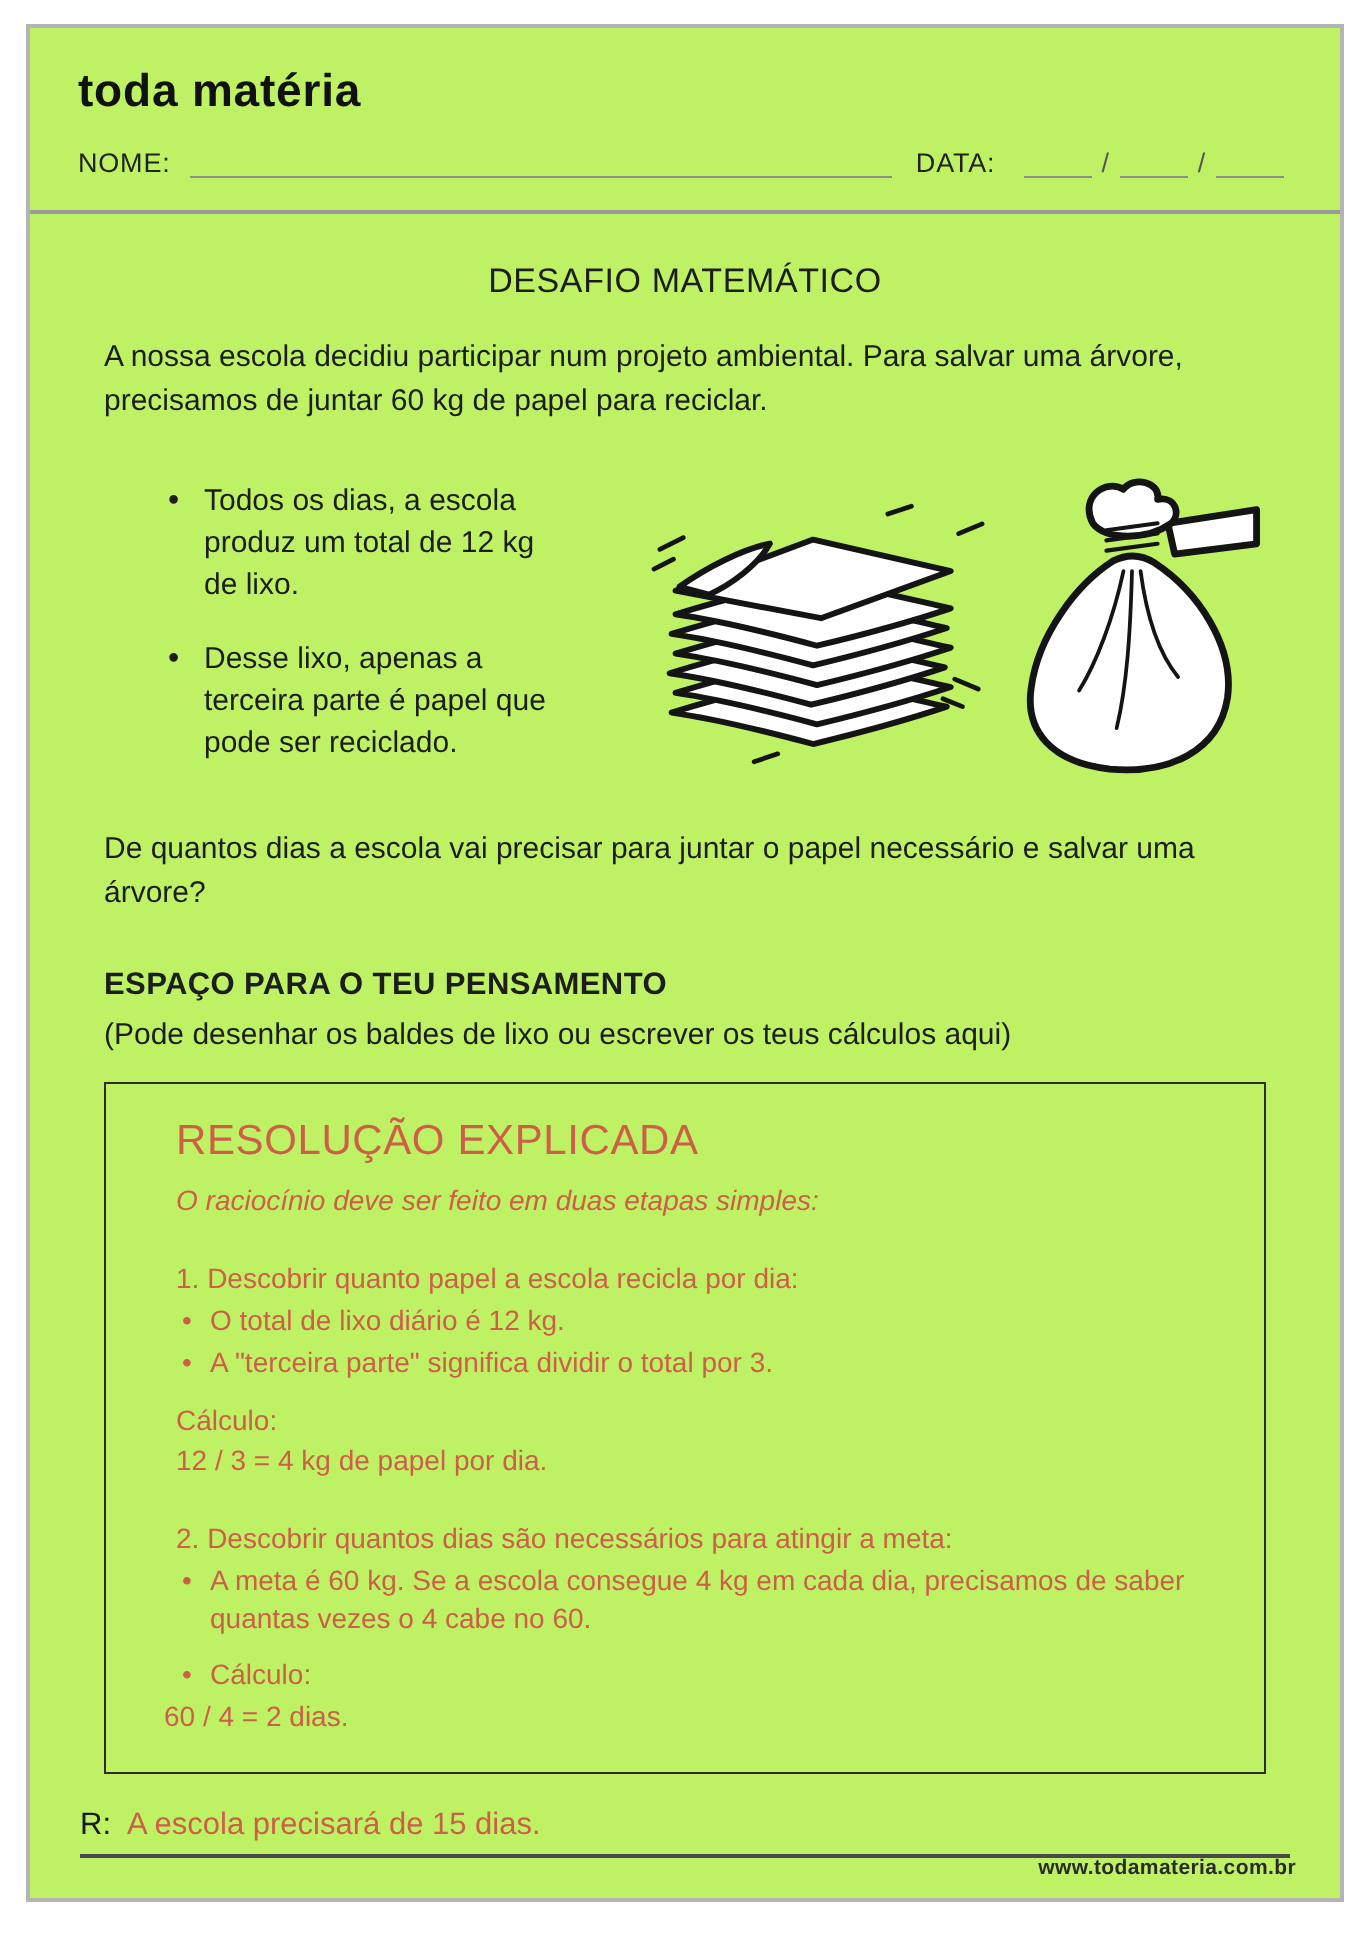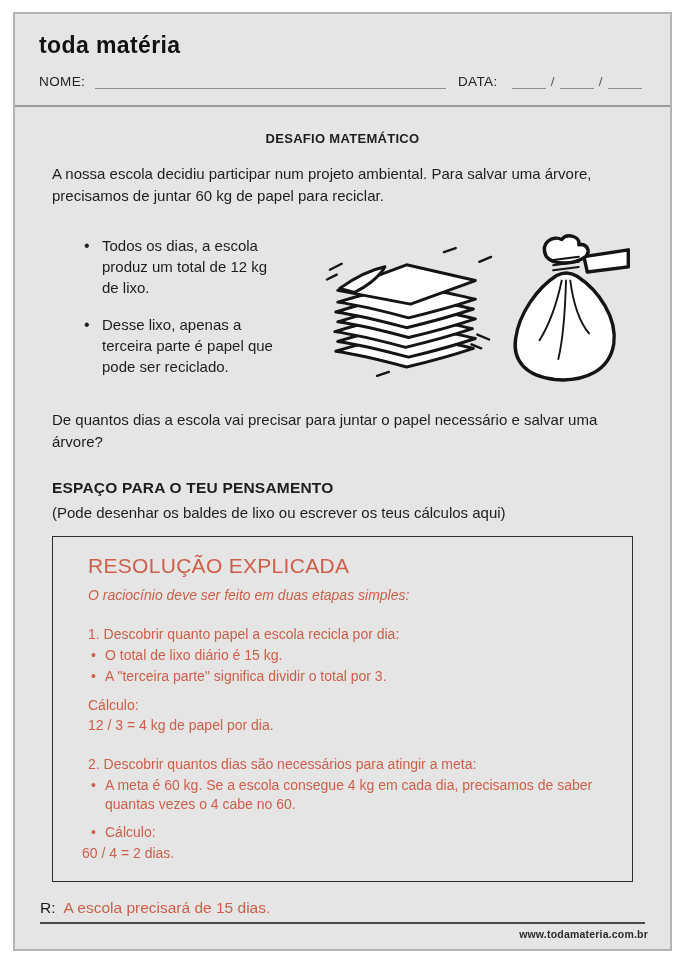--- a/index.html
+++ b/index.html
@@ -3,40 +3,40 @@
 <meta charset="utf-8">
 <style>
   :root { --accent: #cd5f49; --ink: #1d1d1d; --line: #8f8f8f; }
   * { margin: 0; padding: 0; box-sizing: border-box; }
   html, body { width: 685px; height: 967px; background: #ffffff; }
   body { font-family: "Liberation Sans", "DejaVu Sans", sans-serif; color: var(--ink); position: relative; }
 
   .page {
     position: absolute; inset: 12px 13px 16px 13px;
     border: 2px solid #b4b4b4;
-    background: #e5e5e5;
+    background: #bef264;
     overflow: hidden;
   }
 
   
   .header { padding: 14px 24px 10px 24px; border-bottom: 2px solid #9a9a9a; }
   .brand {
     font-size: 23px; font-weight: 700; letter-spacing: 0.4px;
     color: #111; margin: 4px 0 14px 0;
   }
   .form-row { display: flex; align-items: flex-end; margin-bottom: 15px; font-size: 13.5px; letter-spacing: 0.4px; }
   .form-row .lbl { white-space: nowrap; padding-right: 10px; color: #222; }
   .fill-line { flex: 1 1 auto; border-bottom: 1.5px solid var(--line); height: 16px; }
   .date-group { display: flex; align-items: flex-end; margin-left: 12px; }
   .date-blank { width: 34px; border-bottom: 1.5px solid var(--line); height: 16px; margin: 0 4px; }
   .slash { color: #555; padding: 0 1px; }
 
   
   .content { padding: 24px 25px 0 25px; }
-  .title { text-align: center; font-weight: 700; font-size: 13px; letter-spacing: 0.3px; }
+  .title { text-align: center; font-weight: 400; font-size: 17px; letter-spacing: 0.3px; }
   .body-text { font-size: 15px; line-height: 22px; }
   .intro { margin: 17px 12px 0 12px; }
 
   .facts-row { display: flex; margin: 14px 0 0 24px; }
   .facts-col { width: 245px; flex: 0 0 auto; }
   .facts-heading { font-size: 15px; margin-bottom: 12px; }
   .facts-list { list-style: none; margin-top: 2px; }
   .facts-list li {
     position: relative; padding-left: 24px; margin: 14px 0 16px 14px;
     font-size: 15px; line-height: 21px; max-width: 196px;
@@ -168,21 +168,21 @@
 
     <div class="workspace-heading">ESPAÇO PARA O TEU PENSAMENTO</div>
     <div class="workspace-note">(Pode desenhar os baldes de lixo ou escrever os teus cálculos aqui)</div>
 
     <div class="solution-box">
       <div class="solution-heading">RESOLUÇÃO EXPLICADA</div>
       <div class="solution-intro">O raciocínio deve ser feito em duas etapas simples:</div>
 
       <div class="step-title">1. Descobrir quanto papel a escola recicla por dia:</div>
       <ul class="sol-list">
-        <li>O total de lixo diário é 15 kg.</li>
+        <li>O total de lixo diário é 12 kg.</li>
         <li>A "terceira parte" significa dividir o total por 3.</li>
       </ul>
 
       <div class="calc-label">Cálculo:</div>
       <div class="calc-line">12 / 3 = 4 kg de papel por dia.</div>
 
       <div class="step-title">2. Descobrir quantos dias são necessários para atingir a meta:</div>
       <ul class="sol-list">
         <li>A meta é 60 kg. Se a escola consegue 4 kg em cada dia, precisamos de saber quantas vezes o 4 cabe no 60.</li>
         <li class="bullet-calc">Cálculo:</li>

